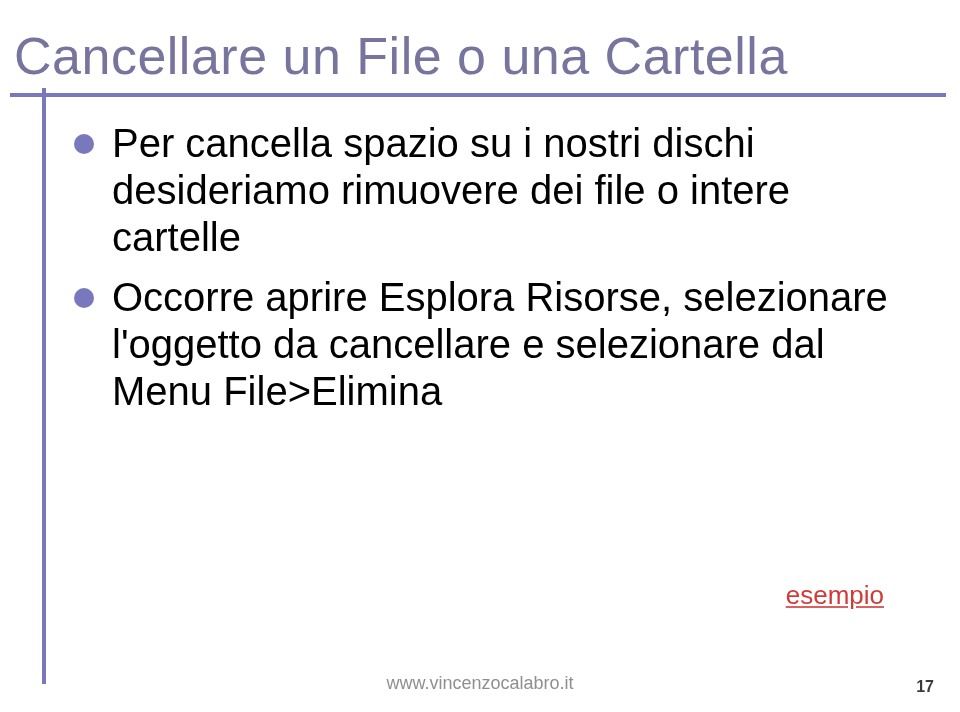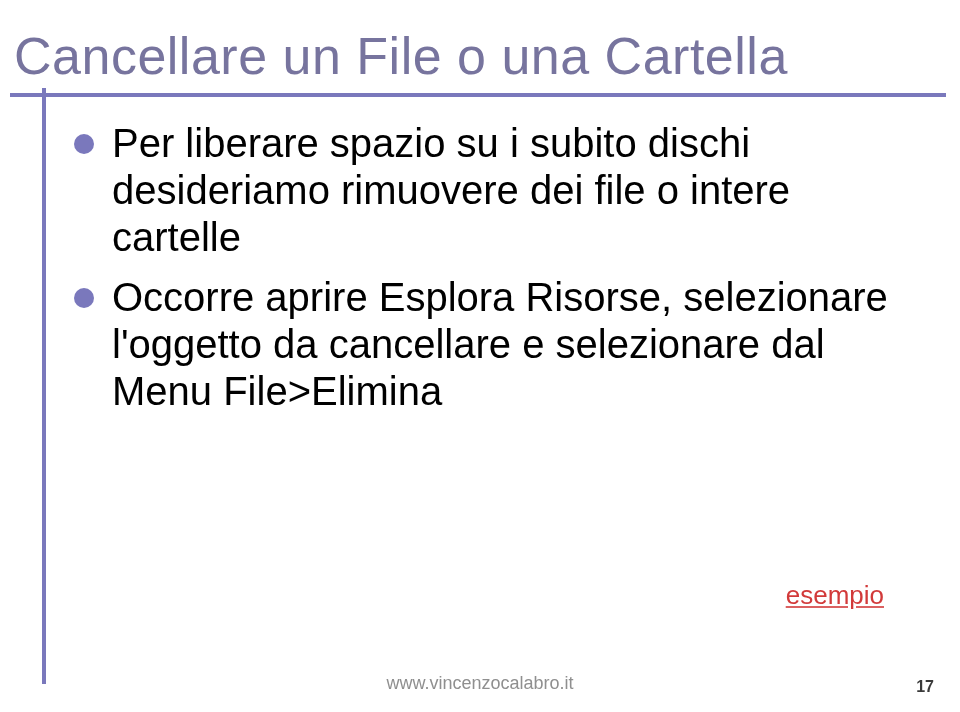--- a/index.html
+++ b/index.html
@@ -108,21 +108,21 @@
 <div class="slide">
 
   <div class="title-bar">
     <h1>Cancellare un File o una Cartella</h1>
   </div>
 
   <div class="rule-vert"></div>
 
   <div class="content">
     <ul>
-      <li>Per liberare spazio su i subito dischi desideriamo rimuovere dei file o intere cartelle</li>
+      <li>Per cancella spazio su i nostri dischi desideriamo rimuovere dei file o intere cartelle</li>
       <li>Occorre aprire Esplora Risorse, selezionare l'oggetto da cancellare e selezionare dal Menu File&gt;Elimina</li>
     </ul>
   </div>
 
   <span class="example-link">esempio</span>
 
   <div class="footer">www.vincenzocalabro.it</div>
   <div class="pagenum">17</div>
 </div>
 

